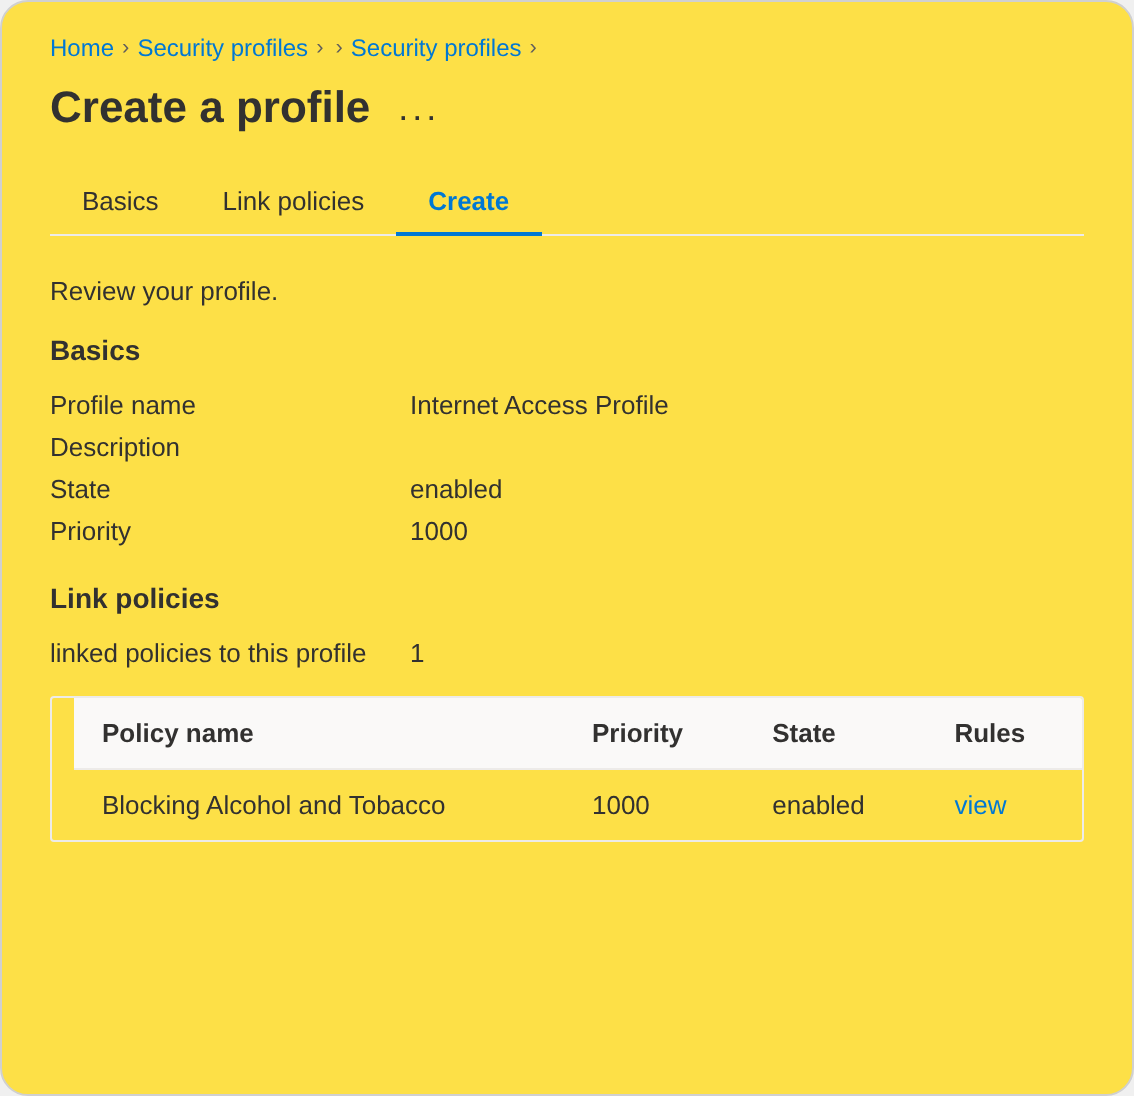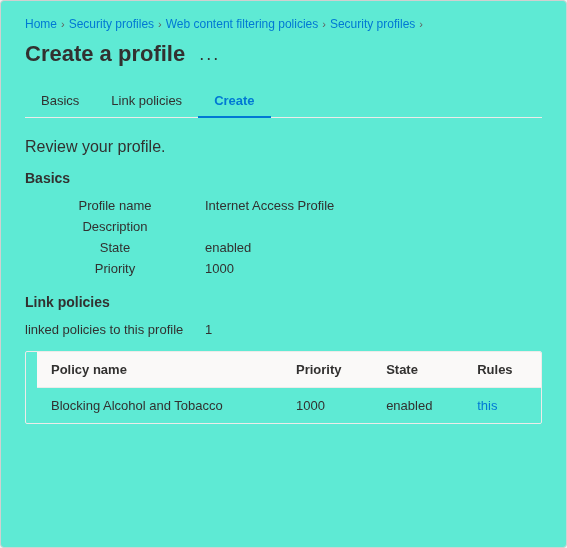--- a/index.html
+++ b/index.html
@@ -16,23 +16,23 @@
       display: flex;
       justify-content: center;
       align-items: center;
       min-height: 100vh;
       background: #f0f0f0;
     }
 
     .window {
       width: 567px;
       min-height: 548px;
-      background: #5eead4;
+      background: #fde047;
       border: 1px solid #d0d0d0;
-      border-radius: 4px;
+      border-radius: 14px;
       padding: 16px 24px 24px 24px;
     }
 
     .breadcrumb {
       display: flex;
       align-items: center;
       flex-wrap: wrap;
       font-size: 12px;
       color: #0078d4;
       margin-bottom: 10px;
@@ -93,21 +93,21 @@
       user-select: none;
     }
 
     .tab.active {
       color: #0078d4;
       font-weight: 600;
       border-bottom: 2px solid #0078d4;
     }
 
     .section-intro {
-      font-size: 16px;
+      font-size: 13px;
       color: #323130;
       margin-bottom: 14px;
     }
 
     .section-heading {
       font-size: 14px;
       font-weight: 700;
       color: #323130;
       margin-bottom: 12px;
     }
@@ -116,21 +116,20 @@
       display: flex;
       align-items: flex-start;
       margin-bottom: 6px;
       font-size: 13px;
     }
 
     .field-label {
       width: 180px;
       color: #323130;
       flex-shrink: 0;
-      text-align: center;
     }
 
     .field-value {
       color: #323130;
       text-align: center;
     }
 
     .link-policies-section {
       margin-top: 18px;
       margin-bottom: 14px;
@@ -205,21 +204,20 @@
 </head>
 <body>
 
 <div class="window">
 
   <div class="breadcrumb">
     <a>Home</a>
     <span>›</span>
     <a>Security profiles</a>
     <span>›</span>
-    <a>Web content filtering policies</a>
     <span>›</span>
     <a>Security profiles</a>
     <span>›</span>
   </div>
 
   <div class="page-header">
     <h1 class="page-title">Create a profile</h1>
     <span class="more-options">...</span>
   </div>
 
@@ -270,20 +268,20 @@
               <th>Priority</th>
               <th>State</th>
               <th>Rules</th>
             </tr>
           </thead>
           <tbody>
             <tr class="table-row">
               <td>Blocking Alcohol and Tobacco</td>
               <td>1000</td>
               <td>enabled</td>
-              <td class="link-cell">this</td>
+              <td class="link-cell">view</td>
             </tr>
           </tbody>
         </table>
       </div>
     </div>
   </div>
 </div>
 
 </body></html>

